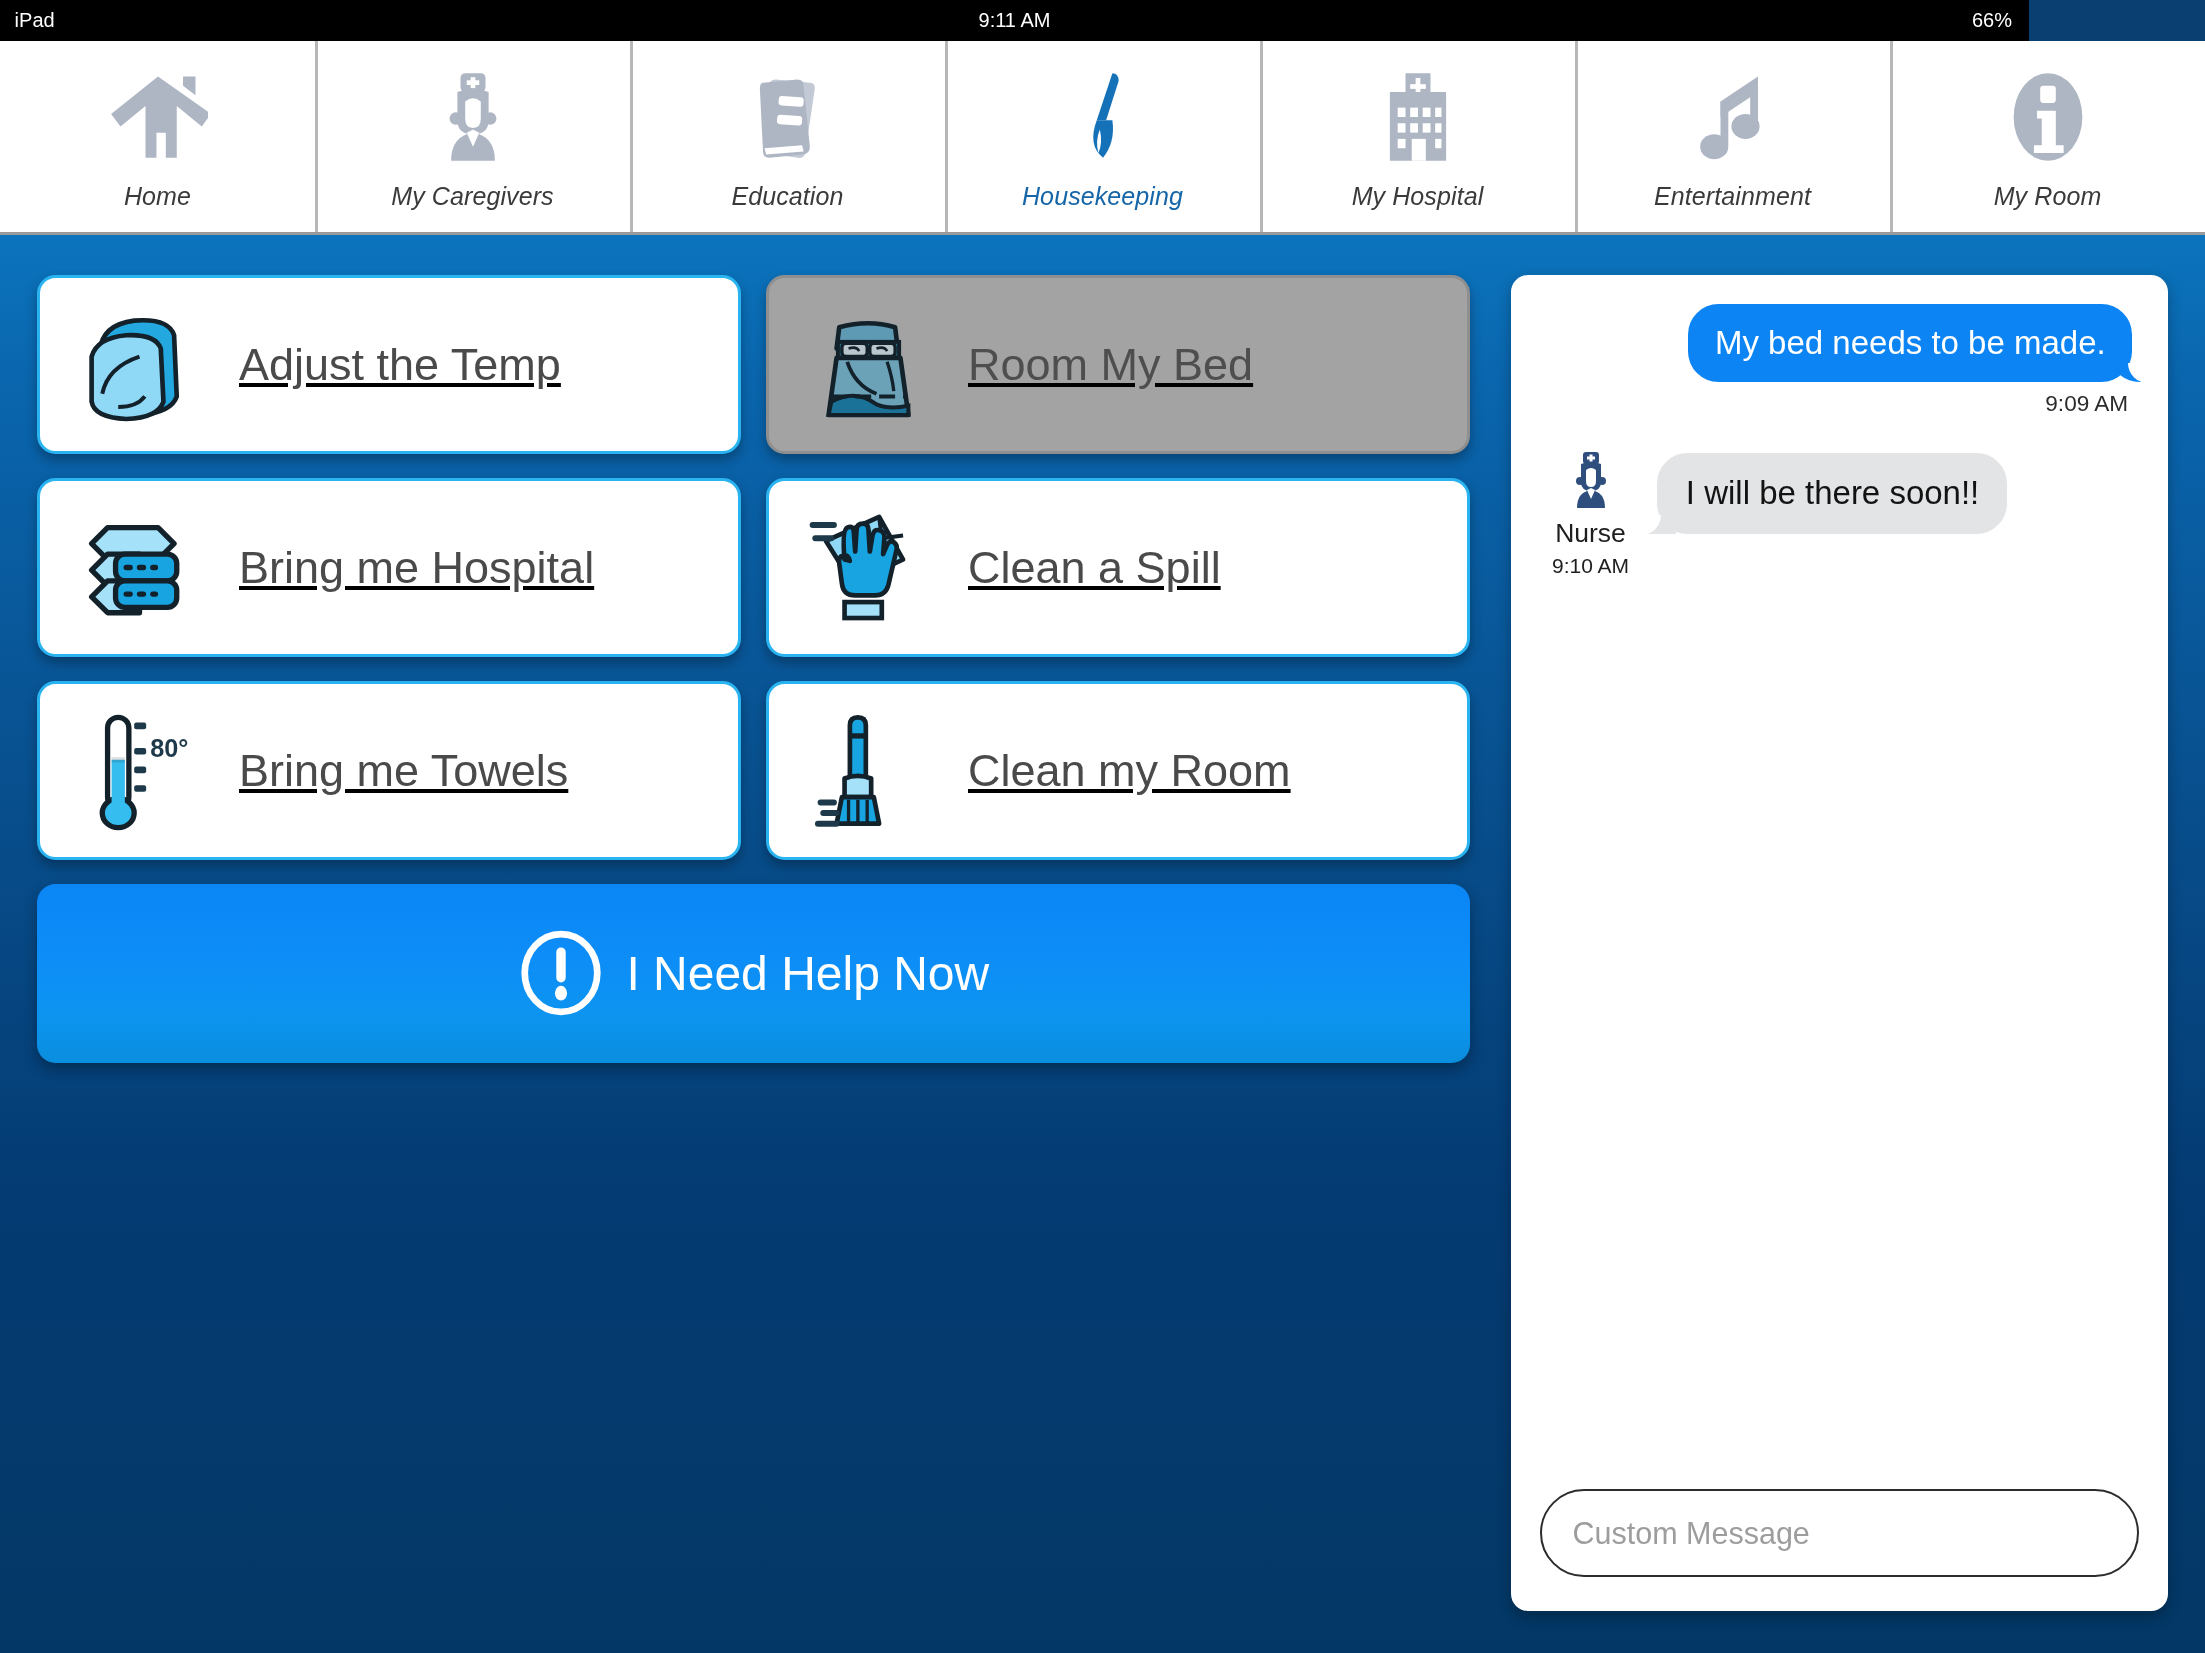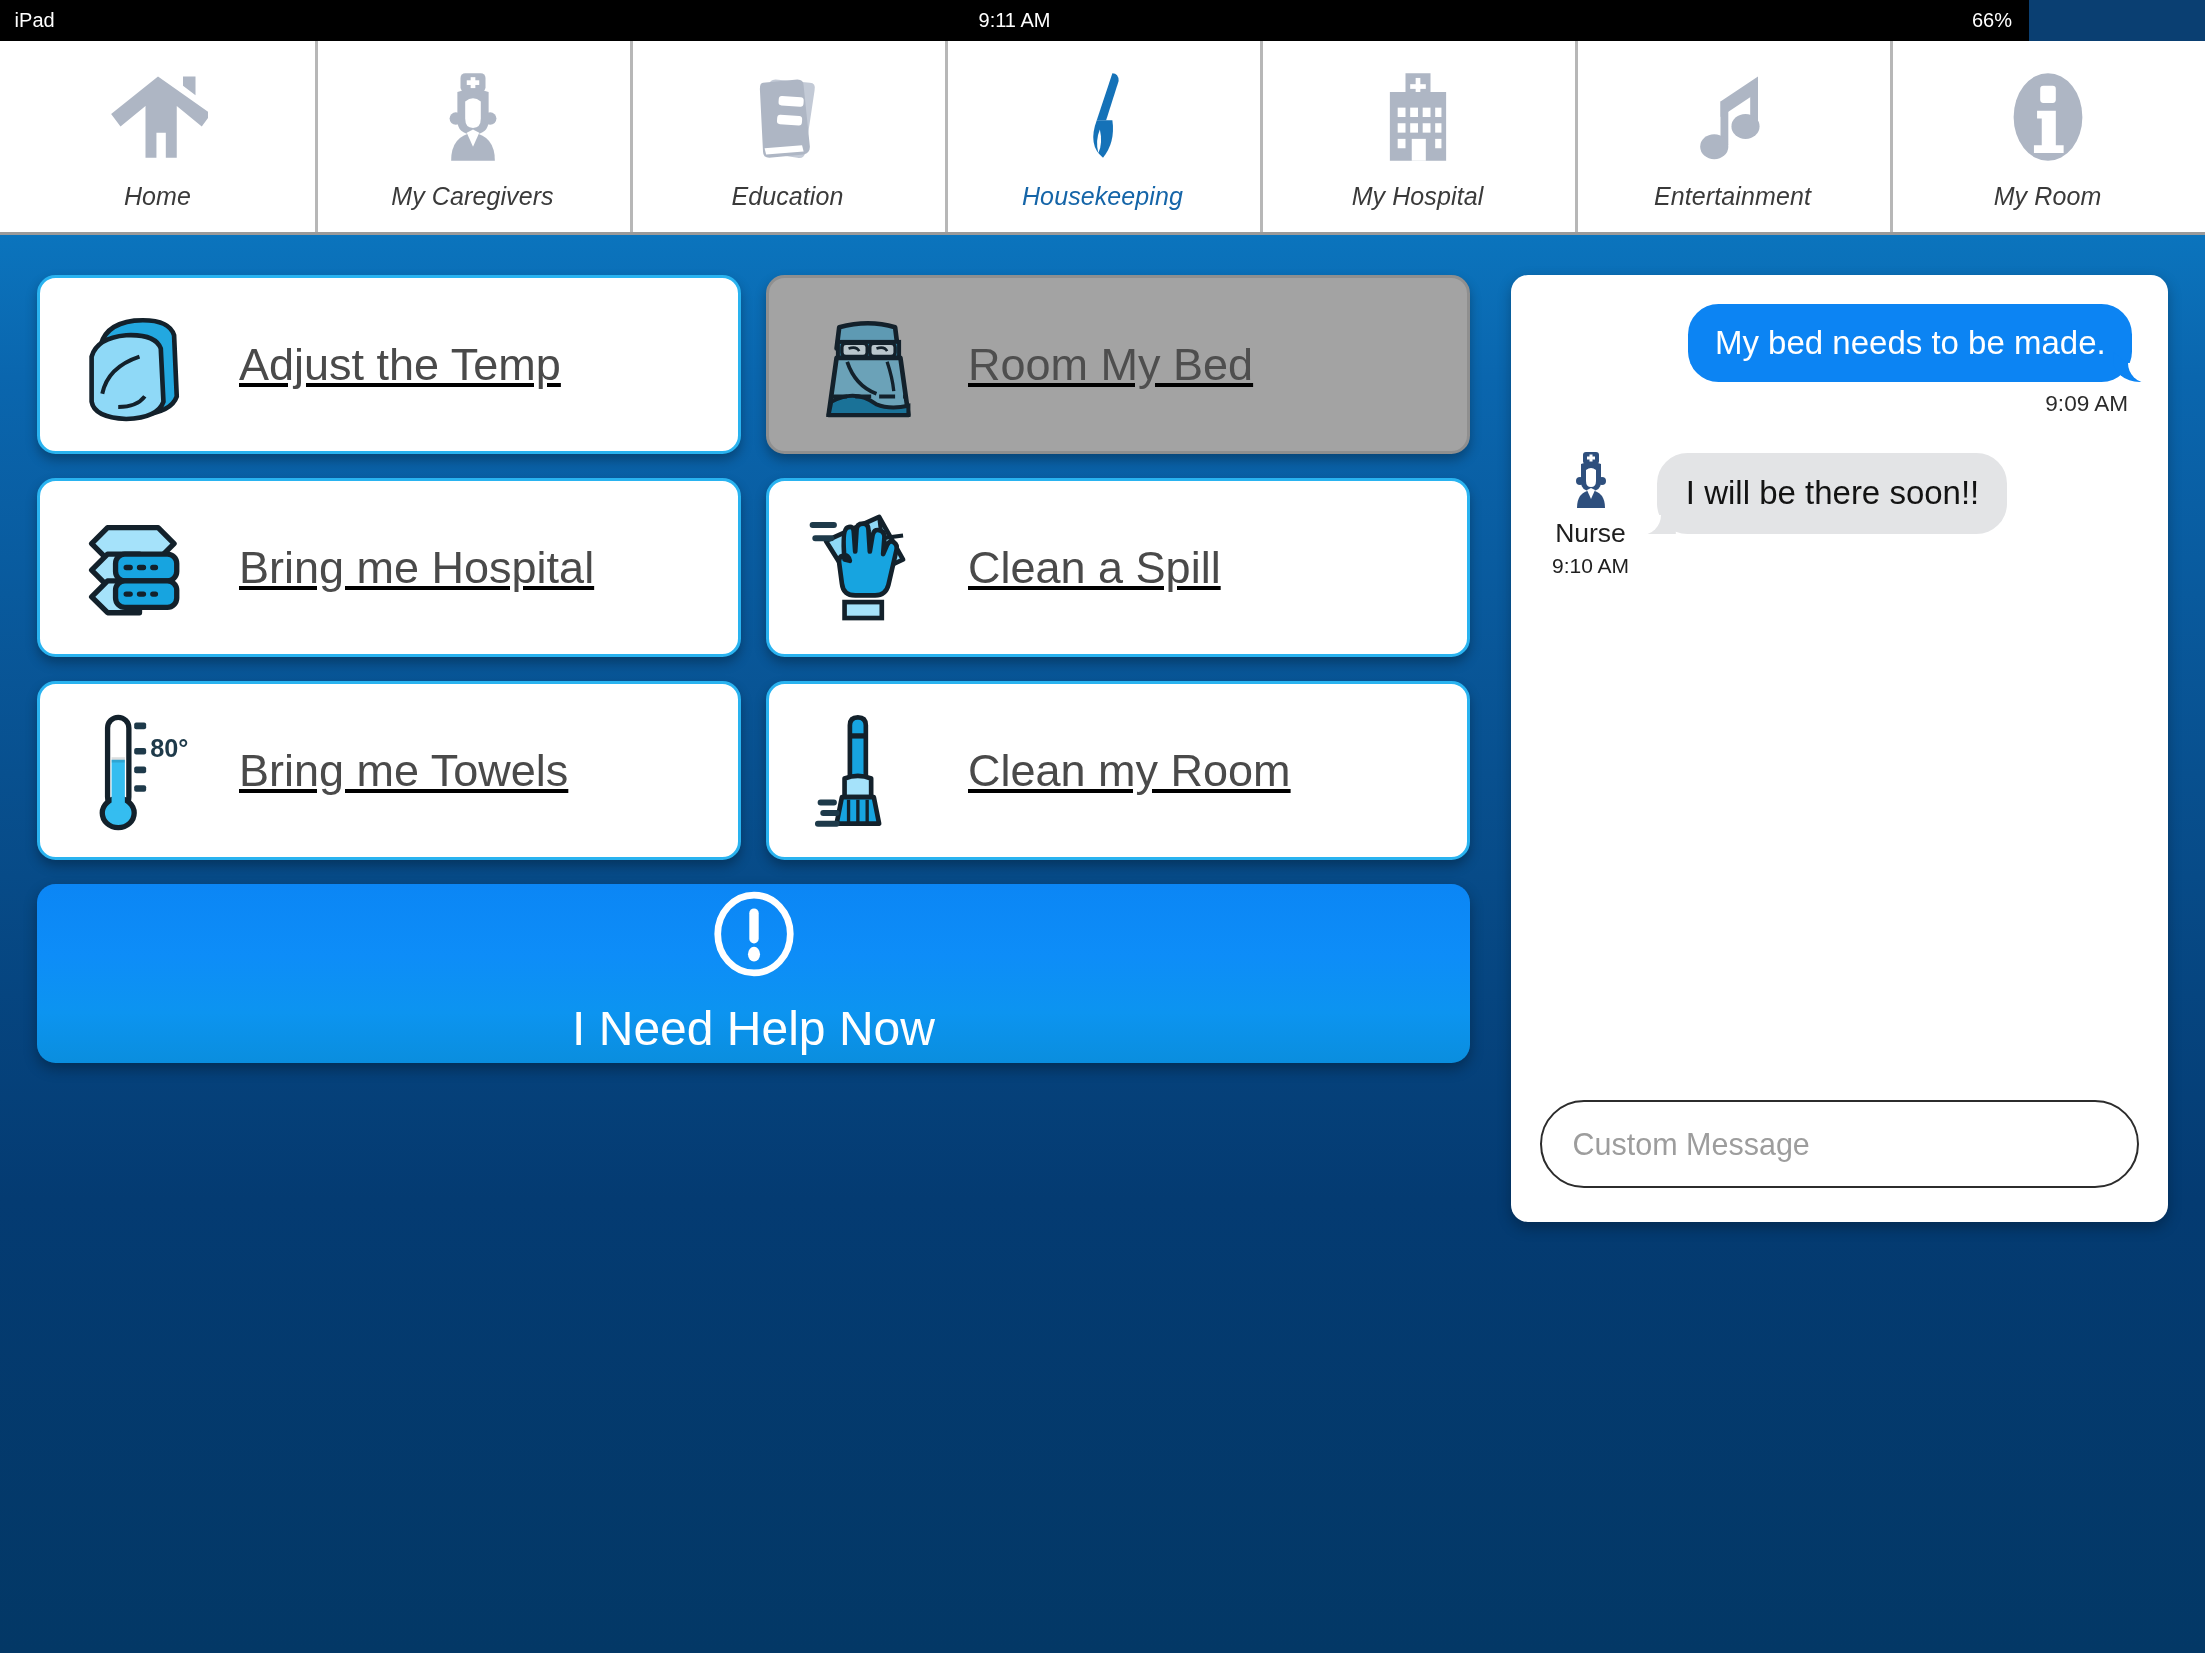--- a/index.html
+++ b/index.html
@@ -107,30 +107,30 @@
   
   .help-btn {
     margin-top: 16px;
     height: 179px;
     border-radius: 18.6px;
     background: linear-gradient(to bottom, #0b86f5 0%, #0d8df8 40%, #0c94f0 72%, #0a8ede 100%);
     display: flex; align-items: center; justify-content: center;
     box-shadow: 0 6px 13.3px rgba(0,0,0,0.32);
     cursor: pointer;
   }
-  .help-inner { display: flex; align-items: center; gap: 22.6px; flex-direction: column; }
+  .help-inner { display: flex; align-items: center; gap: 22.6px; }
   .help-label {
     font-size: 48px; color: #ffffff; font-weight: 400;
   }
 
   
   .chat {
     position: absolute;
     left: 1511px; top: 40px;
-    width: 657px; height: 947px;
+    width: 657px; height: 1336px;
     background: #ffffff;
     border-radius: 17px;
     box-shadow: 0 5.3px 13.3px rgba(0,0,0,0.28);
     display: flex; flex-direction: column;
     overflow: hidden;
   }
   .chat-scroll {
     flex: 1 1 auto;
     padding: 29px 26.5px 6.6px 26.5px;
     overflow: hidden;

